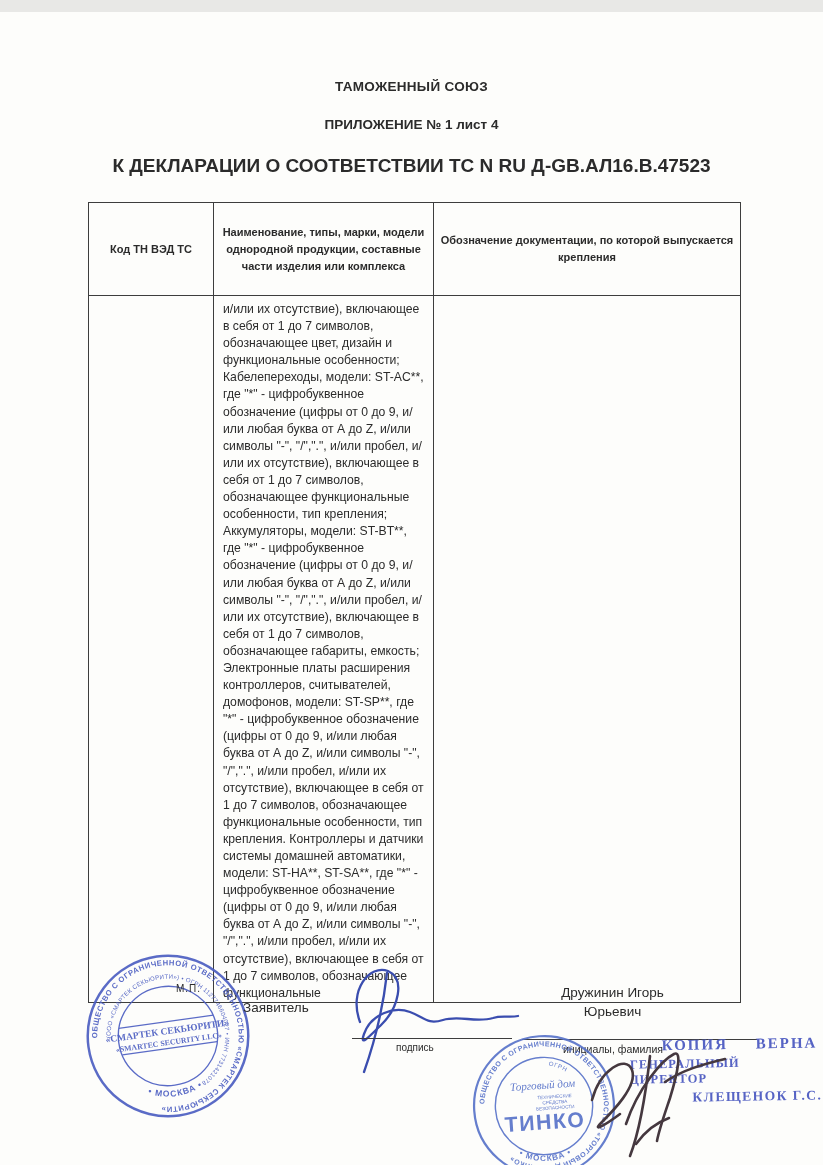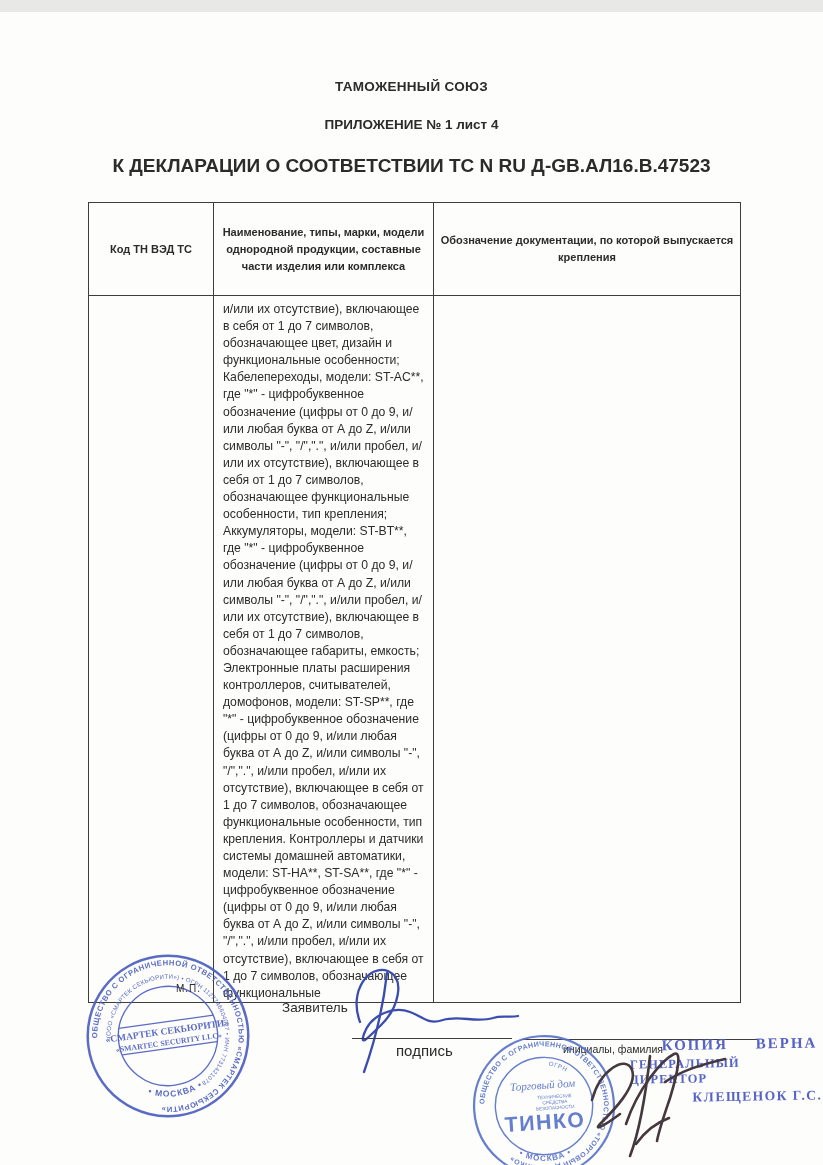--- a/index.html
+++ b/index.html
@@ -21,23 +21,23 @@
   table.decl td {
     border:1.5px solid #3d3d3d; vertical-align:middle;
   }
   .c1 { width:125px; } .c2 { width:220px; } .c3 { width:307px; }
   .th-cell { height:93px; text-align:center; font-weight:bold; font-size:11px; line-height:17px; padding:2px 6px; }
   .body-row td { height:652px; vertical-align:top; }
   .desc-cell { font-size:12.2px; line-height:17.1px; padding:5px 7px 0 9px; text-align:left; }
 
   .abs { position:absolute; }
   .mp { left:176px; top:971px; font-size:10px; letter-spacing:1px; }
-  .applicant { left:243px; top:988px; font-size:13.5px;padding-left:39px; }
+  .applicant { left:243px; top:988px; font-size:13.5px; }
   .sig-line { left:352px; top:1026px; width:160px; border-top:1.6px solid #3d3d3d; }
-  .sig-caption { left:396px; top:1030px; font-size:15px; }
+  .sig-caption { left:396px; top:1030px; font-size:10px; }
   .name-block { left:500px; top:971px; width:225px; text-align:center; font-size:13.5px; line-height:19px; }
   .name-line { left:522px; top:1027px; width:236px; border-top:1.6px solid #3d3d3d; }
   .name-caption { left:563px; top:1031px; font-size:10.5px; }
 
   .stamp-svg { position:absolute; }
   .smartec { left:82px; top:938px; transform:rotate(-8deg); }
   .tinko { left:468px; top:1018px; transform:rotate(-4deg); }
 
   .copy-stamp {
     left:630px; top:1024px; width:195px;
@@ -112,20 +112,24 @@
 
   <svg class="abs sig-blue" width="195" height="118" viewBox="0 0 195 118">
     <g fill="none" stroke="#3a4daf" stroke-width="2.3" stroke-linecap="round">
       <path d="M 30,64 C 18,32 40,6 58,13 C 76,21 68,50 52,66 C 40,78 29,90 34,76 C 41,56 64,48 80,54 C 94,59 97,67 113,62 C 129,57 146,65 163,60 C 172,57 180,60 188,58"></path>
       <path d="M 57,15 C 54,42 46,80 34,114"></path>
     </g>
   </svg>
   <div class="abs sig-line"></div>
   <div class="abs sig-caption">подпись</div>
 
+  <div class="abs name-block">
+    <div>Дружинин Игорь</div>
+    <div>Юрьевич</div>
+  </div>
   <div class="abs name-line"></div>
   <div class="abs name-caption">инициалы, фамилия</div>
 
   <svg class="stamp-svg tinko" width="152" height="152" viewBox="0 0 150 150">
     <defs>
       <path id="tkOuter" d="M 75,75 m -59,0 a 59,59 0 1 1 118,0 a 59,59 0 1 1 -118,0"></path>
       <path id="tkInner" d="M 75,75 m -40,0 a 40,40 0 1 1 80,0 a 80,80 0 1 1 -80,0"></path>
       <path id="tkBottom" d="M 32,108 A 54,54 0 0 0 118,108"></path>
     </defs>
     <g fill="none" stroke="#5570c8" opacity="0.9">

